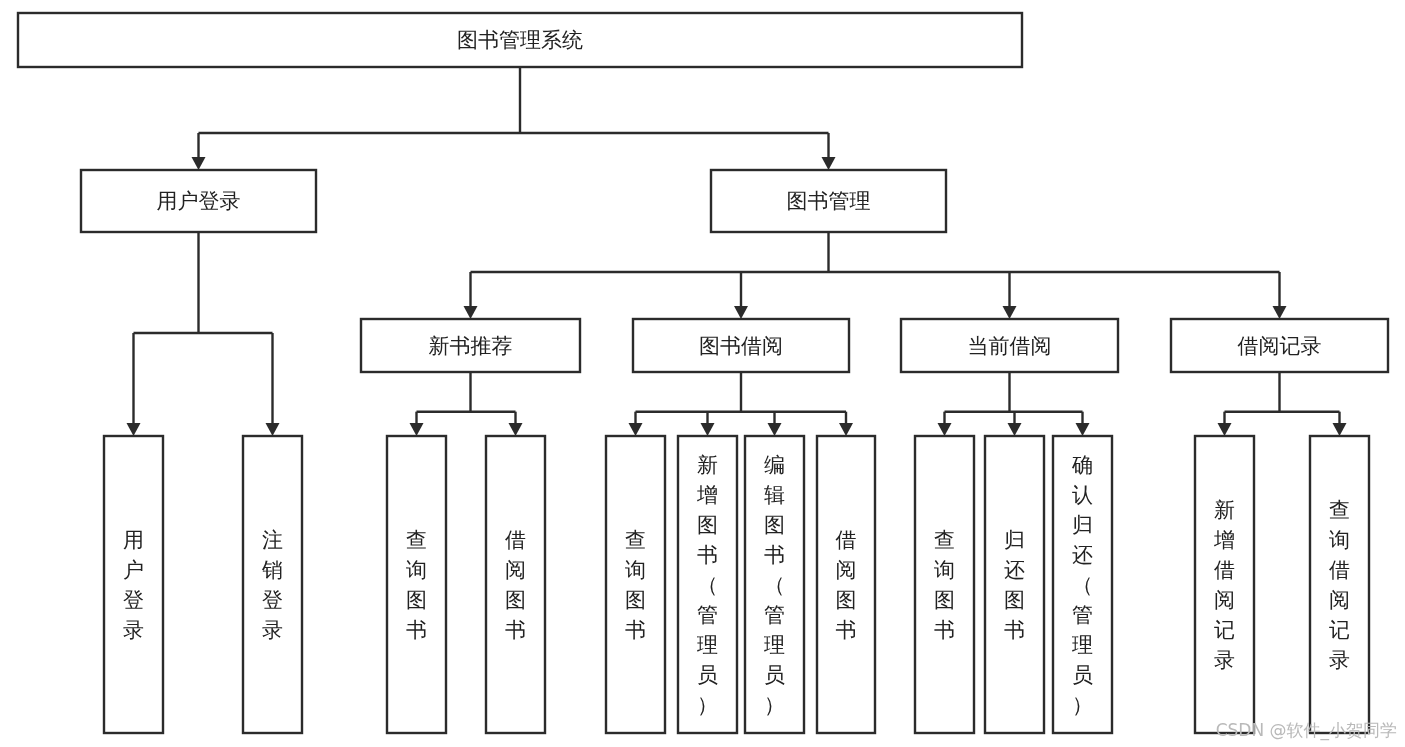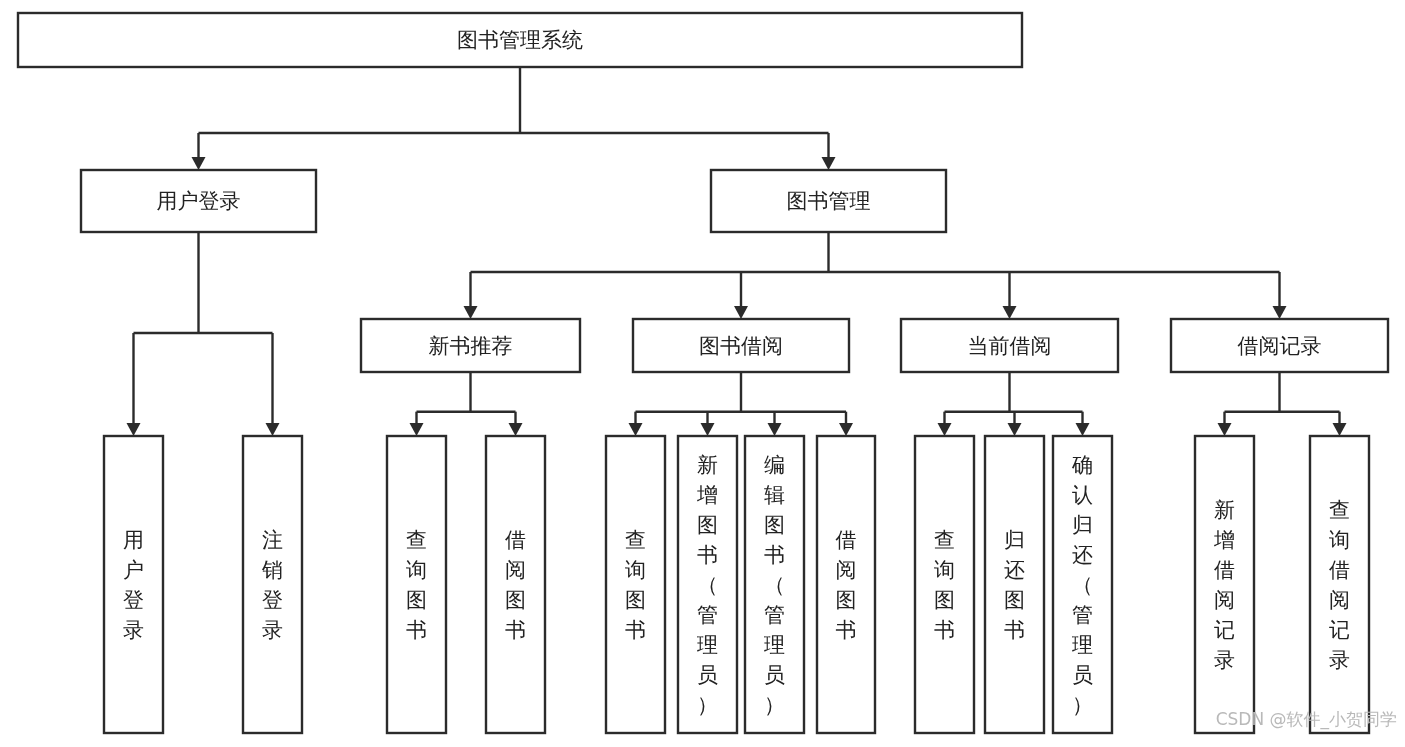--- a/index.html
+++ b/index.html
@@ -48,21 +48,21 @@
     fill: #222222;
     text-anchor: middle;
     dominant-baseline: central;
   }
   .label-h {
     font-size: 21px;
   }
   .watermark {
     position: absolute;
     right: 8px;
-    bottom: 16px;
+    bottom: 5px;
     font-family: "DejaVu Sans", "Liberation Sans", sans-serif;
     font-size: 17px;
     color: #b9b9b9;
     white-space: nowrap;
     user-select: none;
   }
 </style>
 </head>
 <body>
 

